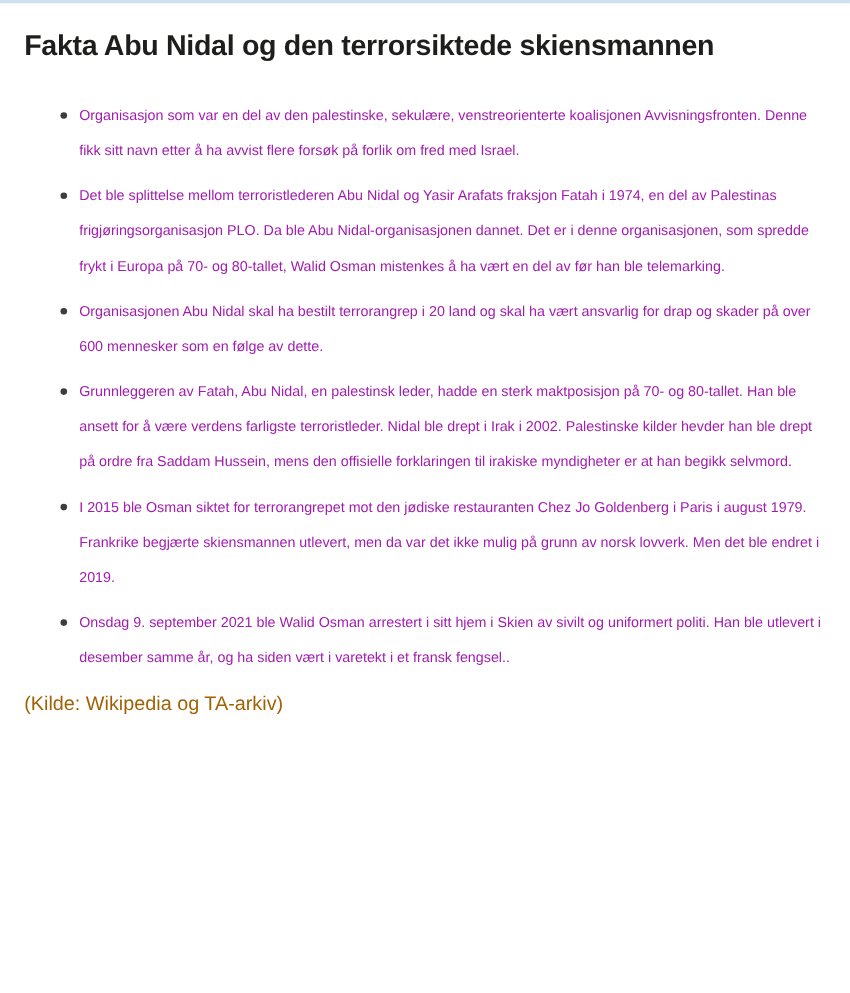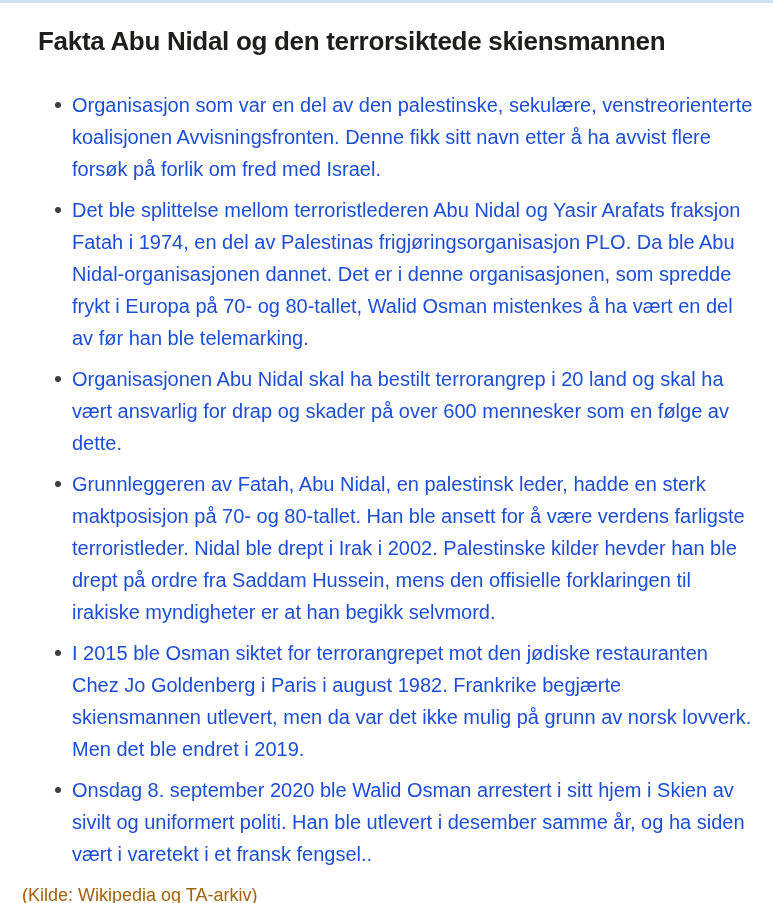--- a/index.html
+++ b/index.html
@@ -13,43 +13,43 @@
     background: #ffffff;
     border-top: 3px solid #cfe0ee;
     box-sizing: border-box;
     font-family: "Liberation Sans", "DejaVu Sans", sans-serif;
   }
   .factbox {
     padding: 0 18px 0 22px;
     box-sizing: border-box;
   }
   .factbox-title {
-    margin: 21px 0 0 16px;
+    margin: 21px 0 0 0;
     font-size: 26px;
     line-height: 34px;
     font-weight: bold;
     letter-spacing: -0.3px;
     color: #1e1e1c;
   }
   ul.facts {
     list-style: none;
     margin: 31px 0 0 0;
     padding: 0;
     max-width: 740px;
   }
   ul.facts.facts-secondary {
     margin-top: 0;
   }
   ul.facts li {
     position: relative;
     padding-left: 50px;
     margin: 0 0 9px 0;
-    font-size: 20px;
+    font-size: 13px;
     line-height: 32px;
-    color: #1d4ed8;
+    color: #a21caf;
   }
   ul.facts li::before {
     content: "";
     position: absolute;
     left: 33px;
     top: 13px;
     width: 6px;
     height: 6px;
     border-radius: 50%;
     background: #3d3d3d;
@@ -69,19 +69,19 @@
   <h1 class="factbox-title">Fakta Abu Nidal og den terrorsiktede skiensmannen</h1>
 
   <ul class="facts">
     <li>Organisasjon som var en del av den palestinske, sekulære, venstreorienterte koalisjonen Avvisningsfronten. Denne fikk sitt navn etter å ha avvist flere forsøk på forlik om fred med Israel.</li>
     <li>Det ble splittelse mellom terroristlederen Abu Nidal og Yasir Arafats fraksjon Fatah i 1974, en del av Palestinas frigjøringsorganisasjon PLO. Da ble Abu Nidal-organisasjonen dannet. Det er i denne organisasjonen, som spredde frykt i Europa på 70- og 80-tallet, Walid Osman mistenkes å ha vært en del av før han ble telemarking.</li>
     <li>Organisasjonen Abu Nidal skal ha bestilt terrorangrep i 20 land og skal ha vært ansvarlig for drap og skader på over 600 mennesker som en følge av dette.</li>
   </ul>
 
   <ul class="facts facts-secondary">
     <li>Grunnleggeren av Fatah, Abu Nidal, en palestinsk leder, hadde en sterk maktposisjon på 70- og 80-tallet. Han ble ansett for å være verdens farligste terroristleder. Nidal ble drept i Irak i 2002. Palestinske kilder hevder han ble drept på ordre fra Saddam Hussein, mens den offisielle forklaringen til irakiske myndigheter er at han begikk selvmord.</li>
-    <li>I 2015 ble Osman siktet for terrorangrepet mot den jødiske restauranten Chez Jo Goldenberg i Paris i august 1982. Frankrike begjærte skiensmannen utlevert, men da var det ikke mulig på grunn av norsk lovverk. Men det ble endret i 2019.</li>
-    <li>Onsdag 8. september 2020 ble Walid Osman arrestert i sitt hjem i Skien av sivilt og uniformert politi. Han ble utlevert i desember samme år, og ha siden vært i varetekt i et fransk fengsel..</li>
+    <li>I 2015 ble Osman siktet for terrorangrepet mot den jødiske restauranten Chez Jo Goldenberg i Paris i august 1979. Frankrike begjærte skiensmannen utlevert, men da var det ikke mulig på grunn av norsk lovverk. Men det ble endret i 2019.</li>
+    <li>Onsdag 9. september 2021 ble Walid Osman arrestert i sitt hjem i Skien av sivilt og uniformert politi. Han ble utlevert i desember samme år, og ha siden vært i varetekt i et fransk fengsel..</li>
   </ul>
 
   <p class="source-line">(Kilde: Wikipedia og TA-arkiv)</p>
 
 </div>
 
 </body></html>

